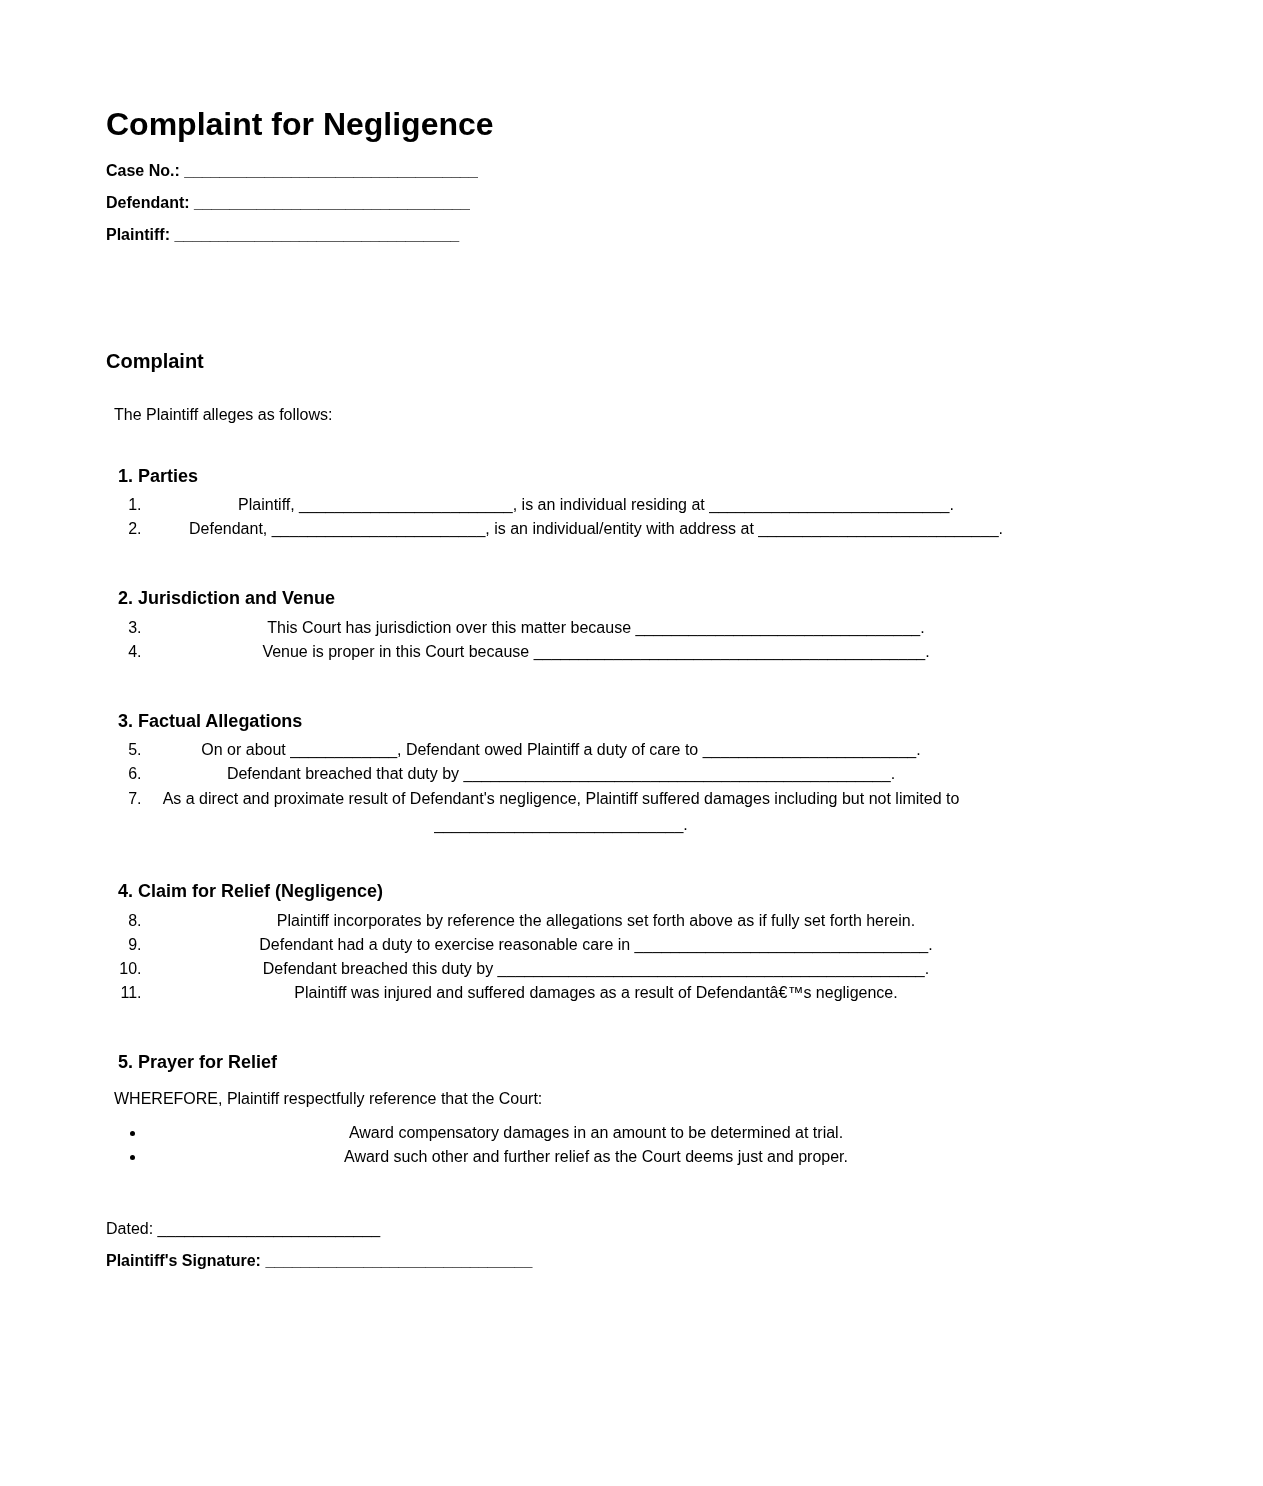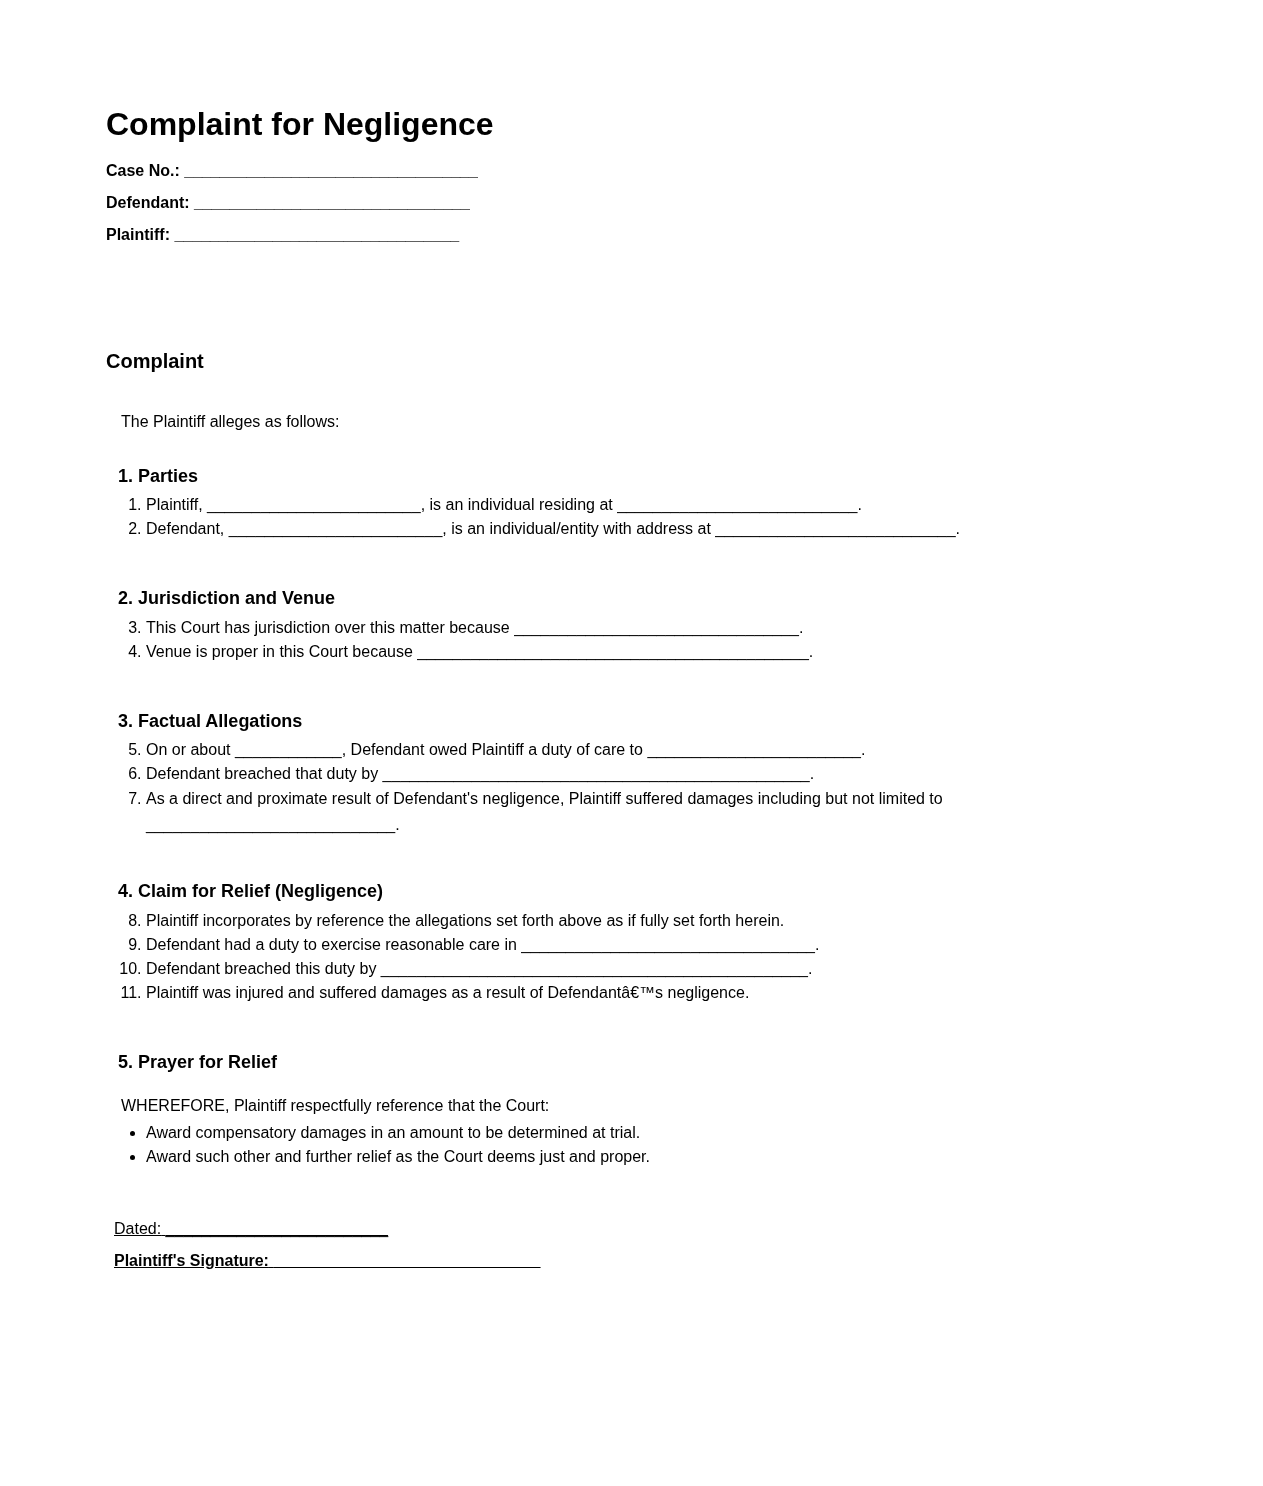--- a/index.html
+++ b/index.html
@@ -7,24 +7,24 @@
     width: 1263px; height: 1486px; overflow: hidden;
     font-family: "Liberation Sans", "DejaVu Sans", sans-serif;
     color: #000; font-size: 16px;
   }
   .page { position: relative; padding: 0 0 0 106px; }
   h1 { font-size: 32px; font-weight: bold; margin: 0; position: absolute; top: 104px; left: 106px; line-height: 40px; }
   .meta { position: absolute; top: 160px; left: 106px; }
   .meta p { margin: 0; height: 32px; line-height: 22px; font-weight: bold; }
   h2 { font-size: 20px; font-weight: bold; margin: 0; position: absolute; left: 106px; line-height: 28px; }
   h3 { font-size: 18px; font-weight: bold; margin: 12px; position: absolute; left: 106px; line-height: 24px; }
-  .para { position: absolute; left: 106px; margin: 15px; line-height: 22px; }
-  ol, ul { position: absolute; left: 106px; margin: 0; padding-left: 40px; width: 900px; }
+  .para { position: absolute; left: 106px; margin: 8px; line-height: 22px; }
+  ol, ul { position: absolute; left: 106px; margin: 0; padding-left: 40px; width: 900px; text-align: center; }
   ol li, ul li { line-height: 24px; }
-  .sig { position: absolute; left: 114px; text-decoration: underline; }
+  .sig { position: absolute; left: 106px; }
   .sig p { margin: 0; height: 32px; line-height: 22px; }
   .bold { font-weight: bold; }
 </style>
 </head>
 <body>
 
 <div class="page">
   <h1>Complaint for Negligence</h1>
 
   <div class="meta">

